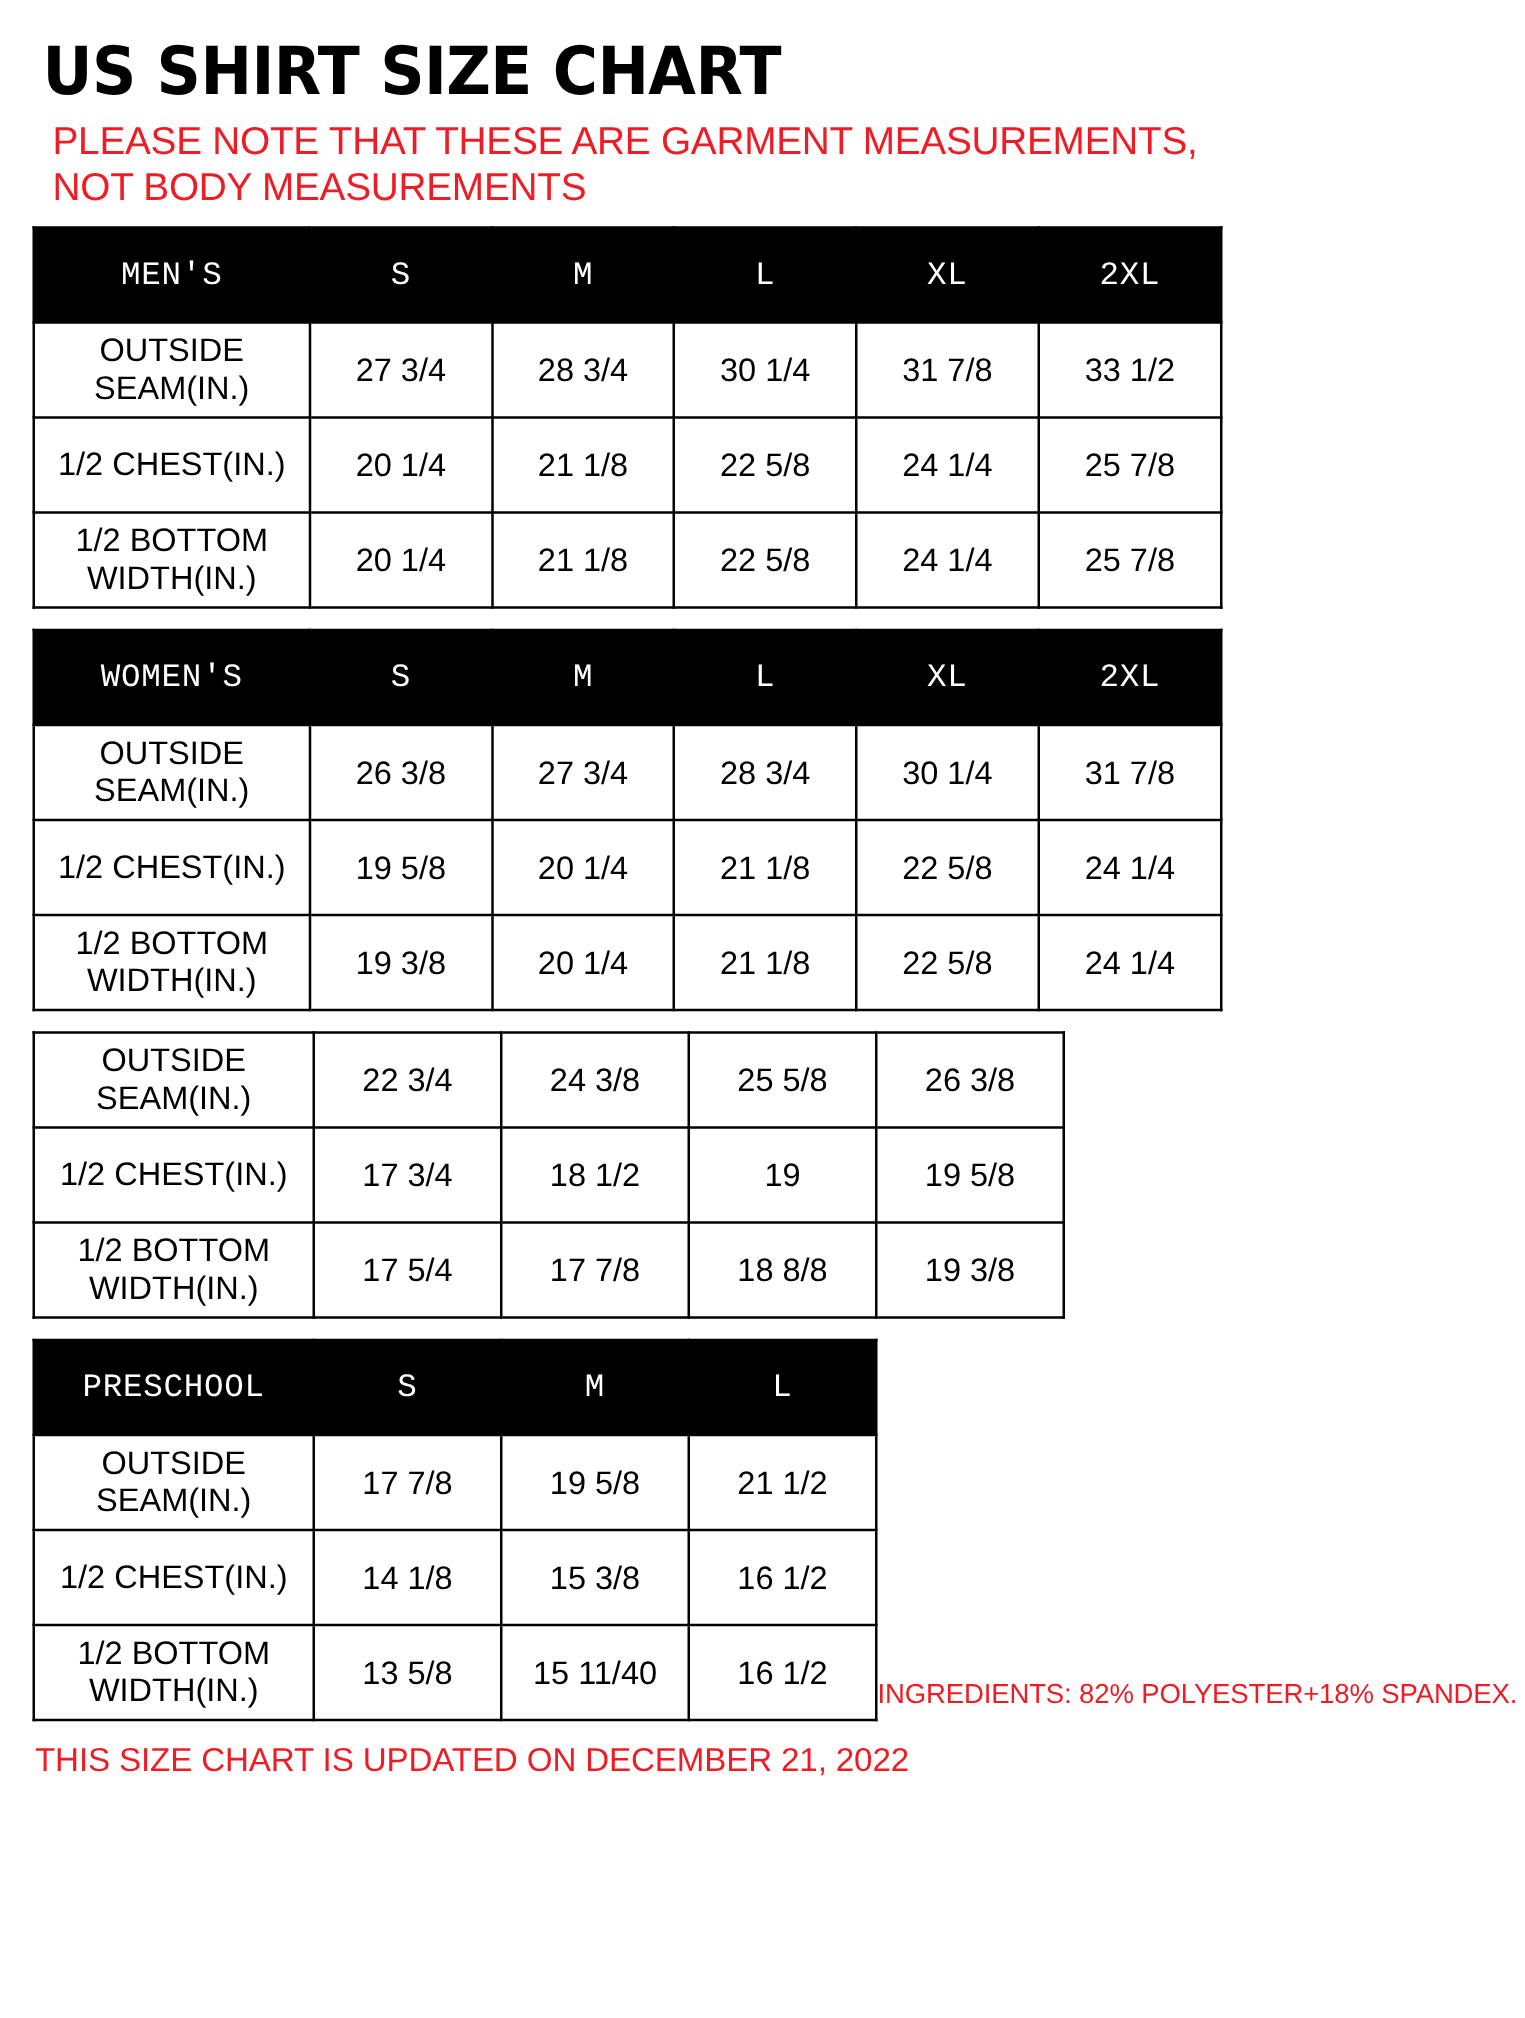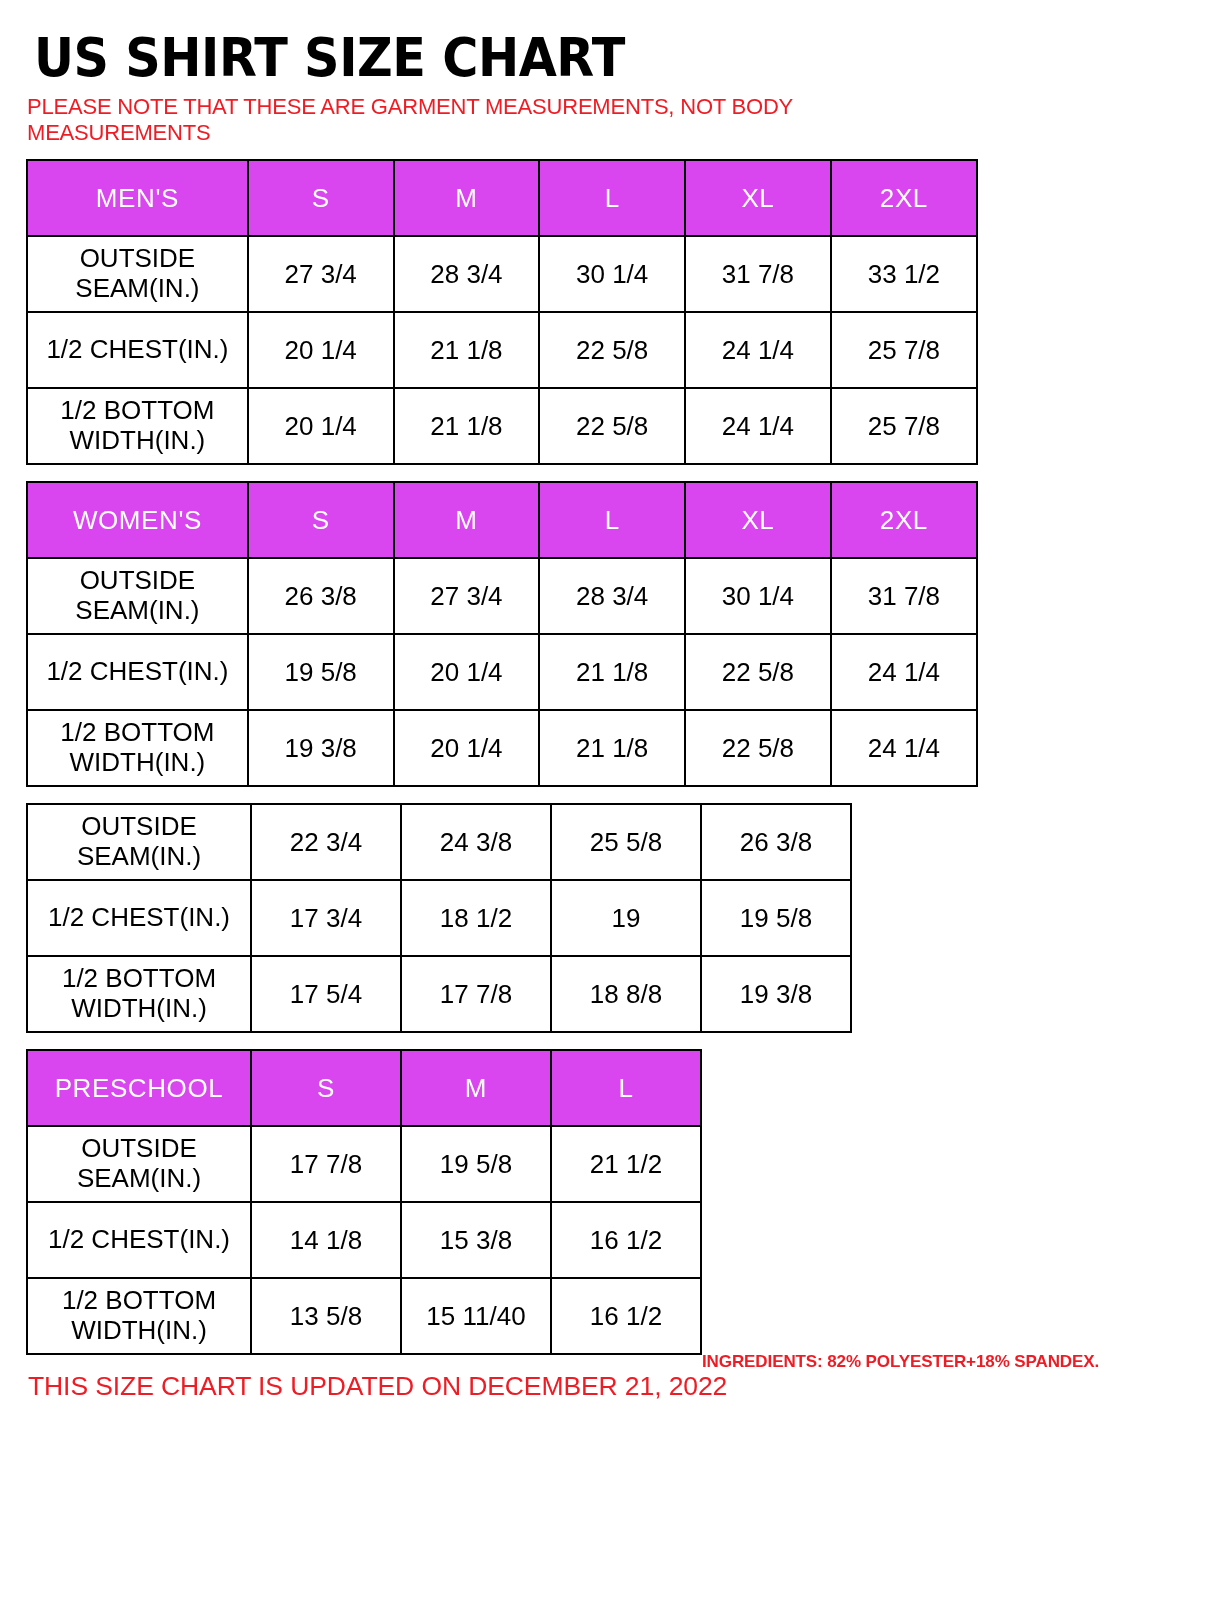--- a/index.html
+++ b/index.html
@@ -26,68 +26,68 @@
     font-size: 53px;
     letter-spacing: -0.5px;
     line-height: 1.05;
     margin: 8px 0 4px 8px;
     color: #000;
     transform: scaleX(0.93);
     transform-origin: left center;
   }
   .note {
     color: #ee1c24;
-    font-size: 22px;
+    font-size: 31px;
     line-height: 1.22;
-    margin: 8px 0 12px 1px;
+    margin: 8px 0 12px 16px;
     max-width: 1090px;
     letter-spacing: -0.2px;
   }
   table.sizetbl {
     border-collapse: collapse;
     table-layout: fixed;
     margin-bottom: 16px;
   }
   table.sizetbl td, table.sizetbl th {
     border: 2px solid #000;
     text-align: center;
     vertical-align: middle;
     font-size: 26px;
     font-weight: normal;
     padding: 0;
     height: 76px;
     box-sizing: border-box;
   }
   .hdr td {
-    background: #d946ef;
+    background: #000000;
     color: #ffffff;
     font-size: 26px;
     height: 64px;
     letter-spacing: 0.6px;
+    font-family: Liberation Mono, monospace;
   }
   .rowlabel {
     font-size: 25.5px;
     line-height: 1.15;
     padding: 0 4px;
   }
   .val {
     font-size: 26px;
   }
   .col-label { width: 224px; }
   .col-size  { width: 150px; }
   .ingredients {
     position: absolute;
     left: 702px;
     top: 1333px;
     color: #ee1c24;
-    font-size: 17px;
-    font-weight: bold;
+    font-size: 22px;
+    font-weight: normal;
     line-height: 2.0;
     letter-spacing: -0.1px;
-    margin-top: 12px;
   }
   .footer {
     color: #ee1c24;
     font-size: 26.5px;
     margin: 12px 0 0 2px;
     letter-spacing: -0.1px;
   }
 </style>
 </head>
 <body>

